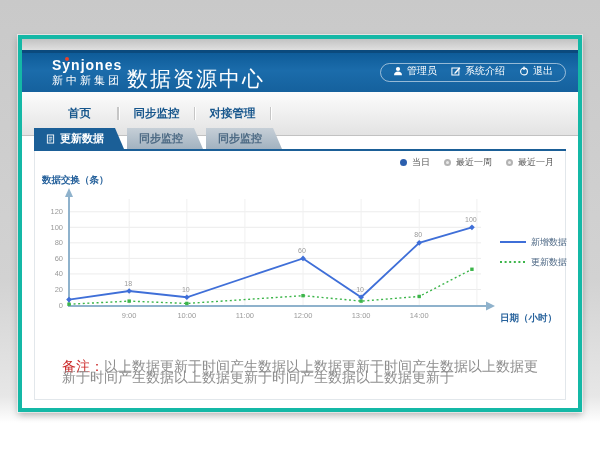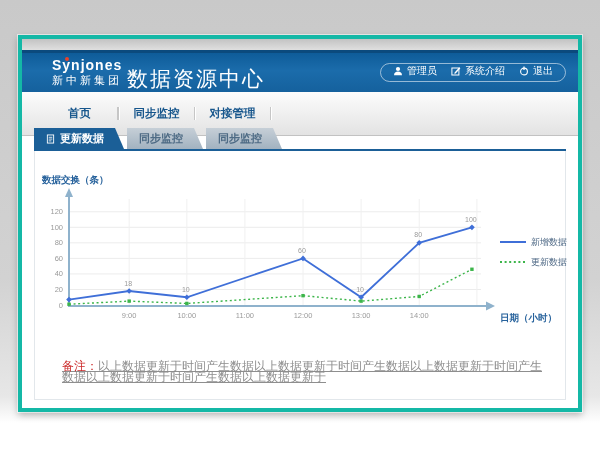--- a/index.html
+++ b/index.html
@@ -51,21 +51,21 @@
   
   .filters { position:absolute; right:24px; top:117px; display:flex; gap:14px; align-items:center; }
   .filter { display:flex; align-items:center; gap:5px; cursor:pointer; }
   .filter .dot { width:7px; height:7px; border-radius:50%; border:2px solid #b3b3b3; background:#e9e9e9; }
   .filter.sel .dot { border-color:#2b5fae; background:#2b5fae; }
   .filter .flabel { font-size:9px; color:#555; }
 
   .chart-wrap { position:absolute; left:14px; top:130px; width:536px; height:192px; }
 
   
-  .note { position:absolute; left:40px; top:322px; right:30px; font-size:12px; line-height:11px; color:#8e8e8e;text-decoration:underline; }
+  .note { position:absolute; left:40px; top:322px; right:30px; font-size:14px; line-height:11px; color:#8e8e8e; }
   .note .note-prefix { color:#cc2b2b; }
 </style>
 </head>
 <body>
 
 <div class="window">
 
   <div class="chrome-strip"></div>
 
   <div class="header">
@@ -124,20 +124,34 @@
     <div class="tab">
       <span>同步监控</span>
     </div>
     <div class="tab">
       <span>同步监控</span>
     </div>
   </div>
   <div class="tab-blueline"></div>
   <div class="content-panel"></div>
 
+  <div class="filters">
+    <div class="filter sel">
+      <span class="dot"></span>
+      <span class="flabel">当日</span>
+    </div>
+    <div class="filter">
+      <span class="dot"></span>
+      <span class="flabel">最近一周</span>
+    </div>
+    <div class="filter">
+      <span class="dot"></span>
+      <span class="flabel">最近一月</span>
+    </div>
+  </div>
 
   <div class="chart-wrap">
     <svg id="chart-svg" width="536" height="192" viewBox="0 0 536 192">
         <line x1="33" y1="120.46153846153847" x2="445" y2="120.46153846153847" stroke="#ececec" stroke-width="1"></line>
         <line x1="33" y1="104.92307692307692" x2="445" y2="104.92307692307692" stroke="#ececec" stroke-width="1"></line>
         <line x1="33" y1="89.38461538461539" x2="445" y2="89.38461538461539" stroke="#ececec" stroke-width="1"></line>
         <line x1="33" y1="73.84615384615384" x2="445" y2="73.84615384615384" stroke="#ececec" stroke-width="1"></line>
         <line x1="33" y1="58.30769230769231" x2="445" y2="58.30769230769231" stroke="#ececec" stroke-width="1"></line>
         <line x1="33" y1="42.769230769230774" x2="445" y2="42.769230769230774" stroke="#ececec" stroke-width="1"></line>
         <line x1="93.15199999999999" y1="30" x2="93.15199999999999" y2="136" stroke="#f0f0f0" stroke-width="1"></line>

